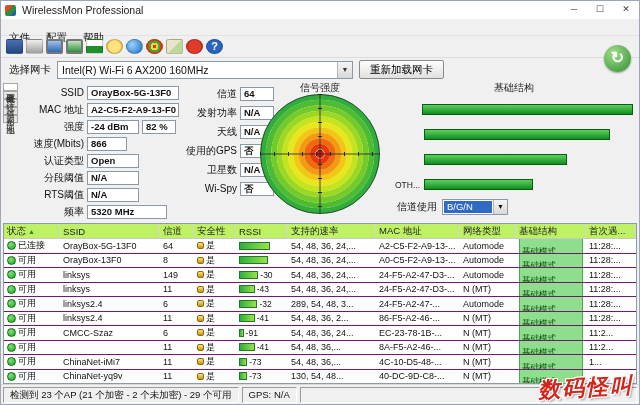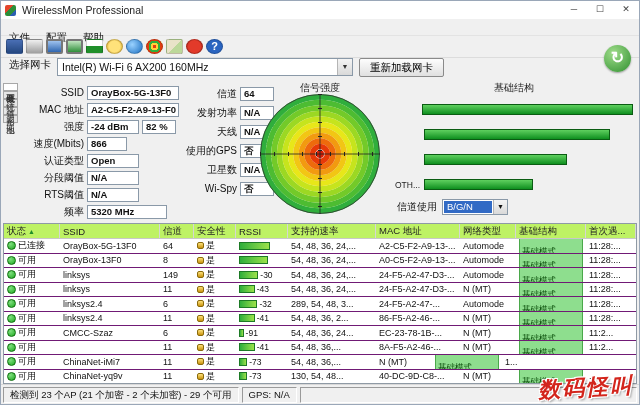--- a/index.html
+++ b/index.html
@@ -32,21 +32,21 @@
   .i-mon2   { background:linear-gradient(#bfe3bf,#2f8f3a); border:2px solid #777; }
   .i-chart  { background:linear-gradient(to top,#1f8f2a 55%,#fff 55%); }
   .i-clock  { background:radial-gradient(circle,#ffe27a 55%,#c9930e); border-radius:50%; }
   .i-globe  { background:radial-gradient(circle at 35% 35%,#9ad2ff,#1b6fc2); border-radius:50%; }
   .i-signal { background:repeating-radial-gradient(circle,#e33c10 0 2px,#ffd23a 2px 4px,#2fae3c 4px 6px); border-radius:50%; }
   .i-map    { background:linear-gradient(135deg,#e9e3c8 50%,#bcd89a 50%); }
   .i-stop   { background:radial-gradient(circle,#e23a2a 60%,#9c1d12); border-radius:50%; }
   .i-help   { background:#2a64c0; color:#fff; font-weight:bold; font-size:11px; text-align:center; line-height:13px; border-radius:50%; }
 
   
-  .adapter-row { height:23px; display:flex; gap:6px; padding:0 8px; }
+  .adapter-row { height:23px; display:flex; align-items:center; gap:6px; padding:0 8px; }
   .adapter-label { font-size:10.5px; }
   .select { width:296px; height:18px; background:#fff; border:1px solid #8a99a8; display:flex; align-items:center; padding-left:4px; font-size:10.5px; }
   .select .val { flex:1; white-space:nowrap; overflow:hidden; }
   .select .arrow { width:15px; height:16px; background:linear-gradient(#f4f4f4,#d9d9d9); border-left:1px solid #b5b5b5; text-align:center; font-size:7px; line-height:16px; color:#333; }
   .btn { height:19px; border:1px solid #8a8a8a; background:linear-gradient(#fdfdfd,#e0e0e0); padding:0 10px; font-size:10.5px; border-radius:2px; }
 
   
   .eco-logo { position:absolute; right:8px; top:44px; width:27px; height:27px; border-radius:50%;
     background:radial-gradient(circle at 35% 30%,#9fdc8a,#2f8f2f); color:#fff; font-size:16px; font-weight:bold;
     text-align:center; line-height:26px; z-index:40; box-shadow:0 1px 2px rgba(0,0,0,.35); }
@@ -507,20 +507,21 @@
       <div class="td c2">11</div>
       <div class="td c3">
           <span class="lockdot"></span>
           <span>是</span>
         </div>
       <div class="td c4">
           <span class="rssi-bar" style="width: 18%;"></span>
           <span class="rssi-num">-73</span>
         </div>
       <div class="td c5">54, 48, 36,...</div>
+      <div class="td c6">4C-10-D5-48-...</div>
       <div class="td c7">N (MT)</div>
       <div class="td c8">
           <span class="infra-chip">基础模式</span>
         </div>
       <div class="td c9">1...</div>
     </div>
 
     <div class="tr">
       <div class="td c0">
           <span class="stdot"></span>

